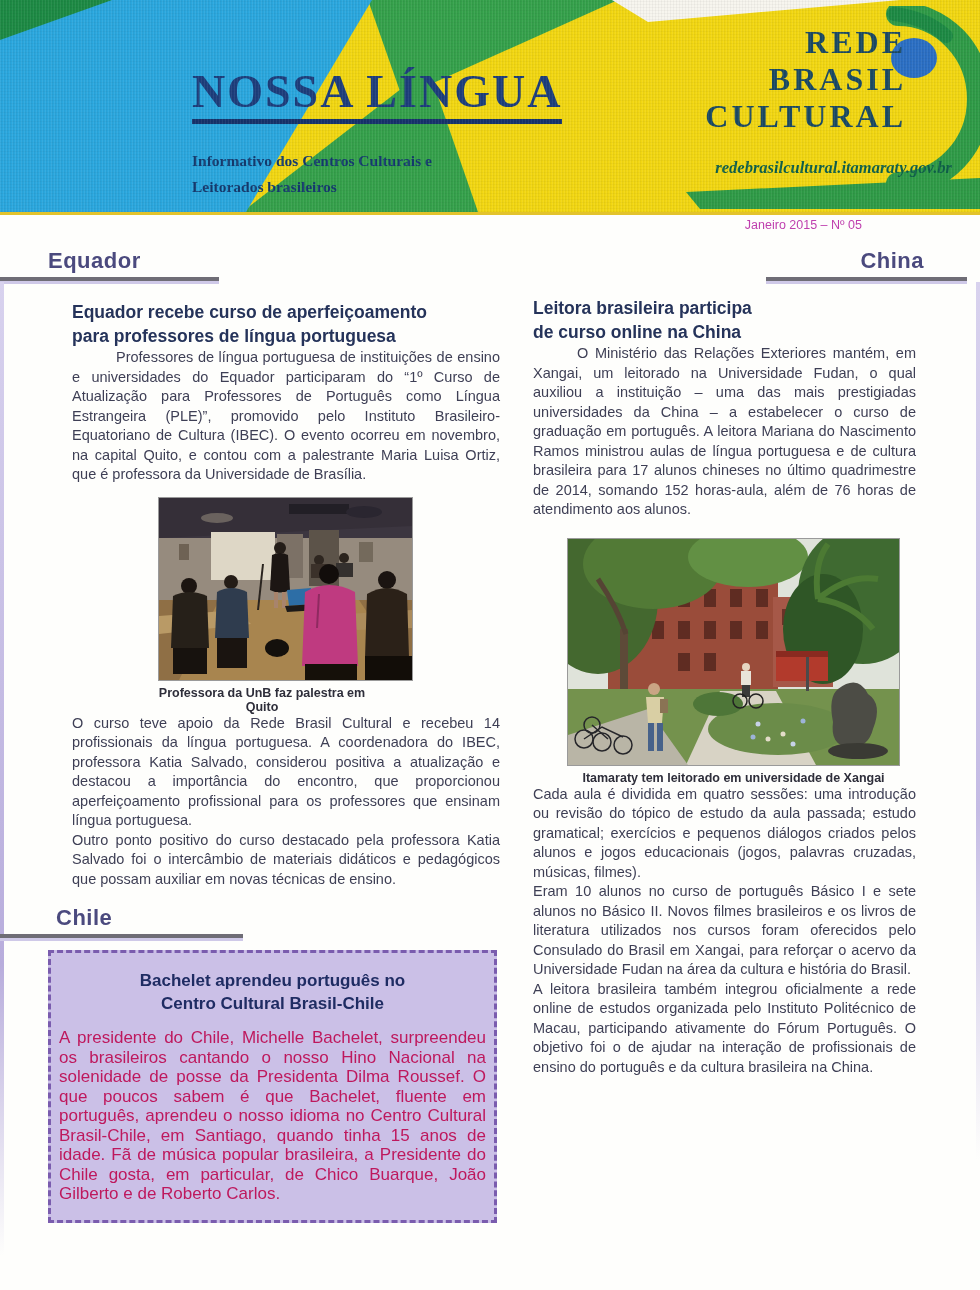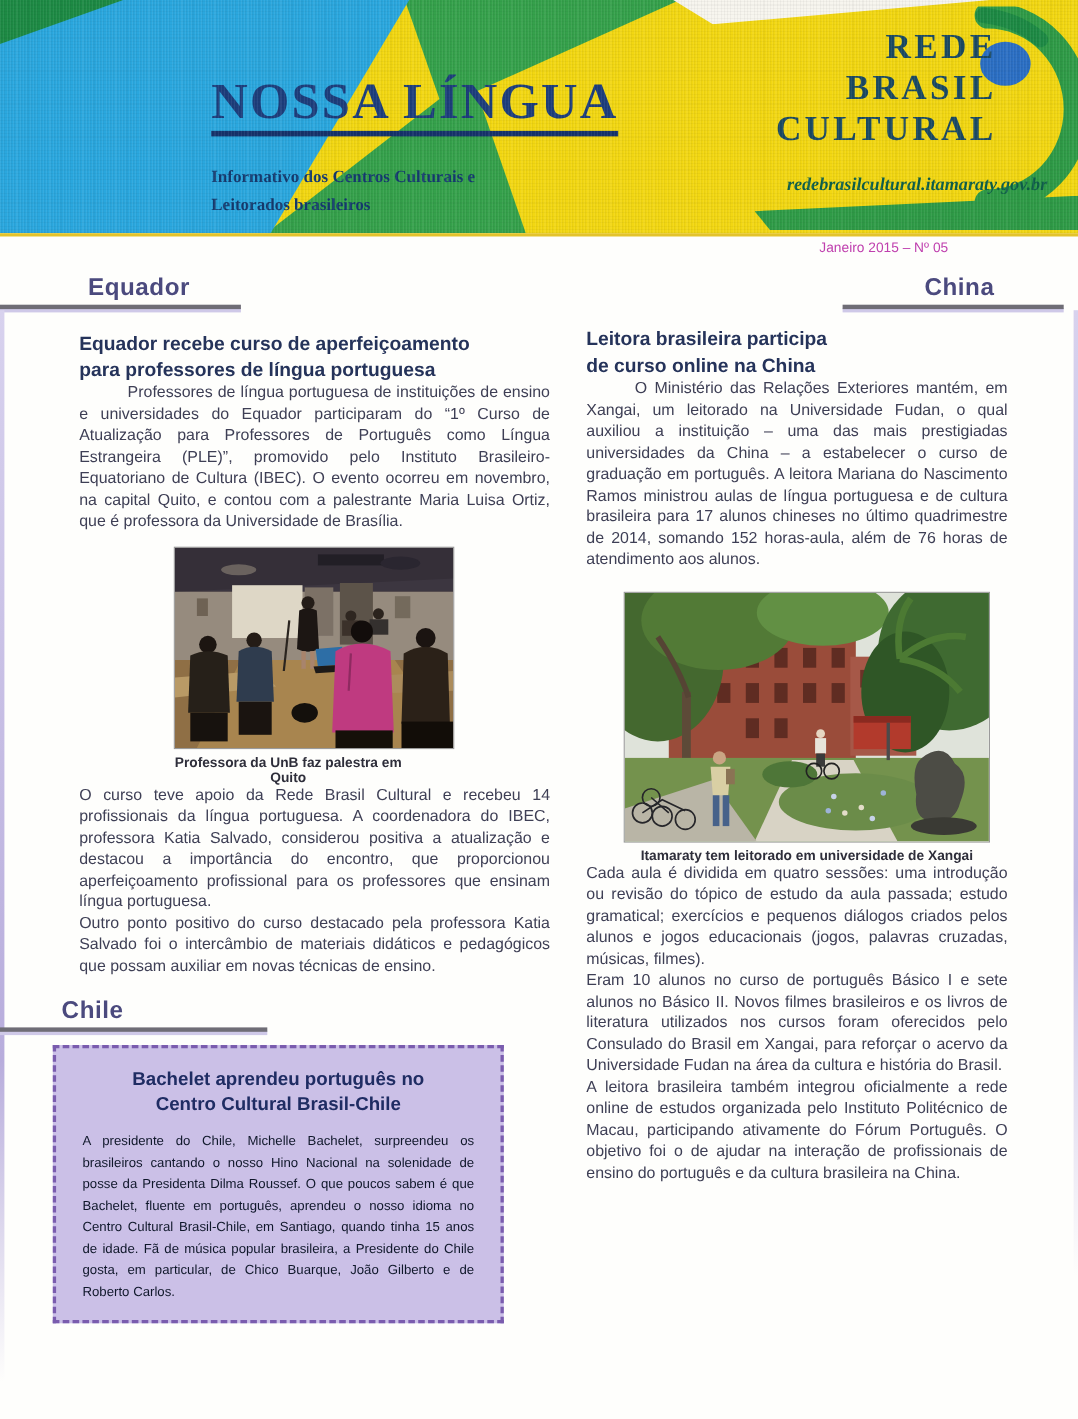--- a/index.html
+++ b/index.html
@@ -29,23 +29,23 @@
   .brand{position:absolute;right:74px;top:24px;text-align:right;font-family:"Liberation Serif",serif;
          font-weight:bold;font-size:32px;line-height:37px;color:#1b4a63;letter-spacing:3px;}
   .brand-url{position:absolute;right:28px;top:158px;font-family:"Liberation Serif",serif;
              font-style:italic;font-weight:bold;font-size:16.5px;color:#0e5f49;}
 
   .date-line{position:absolute;top:218px;right:118px;font-weight:normal;font-size:12.5px;color:#bf3fae;}
 
   
   .sec{position:absolute;font-weight:bold;font-size:22px;color:#4b4a7e;letter-spacing:.5px;}
   .sec-line{position:absolute;height:4px;background:#6f6d76;box-shadow:0 3px 0 #cfc9e8;}
-  #sec-equador{top:248px;left:80px;}
+  #sec-equador{top:248px;left:48px;}
   #line-equador{top:277px;left:0;width:219px;}
-  #sec-china{top:248px;right:76px;}
+  #sec-china{top:248px;right:56px;}
   #line-china{top:277px;left:766px;width:201px;}
 
   
   .edge-left{position:absolute;left:0;top:282px;width:4px;height:974px;
      background:linear-gradient(180deg,#d8d2ee,#b8addc 70%,rgba(184,173,220,0));}
   .edge-right{position:absolute;right:0;top:282px;width:4px;height:878px;
      background:linear-gradient(180deg,#d8d2ee,#c4bbe4 60%,rgba(196,187,228,0));}
 
   
   .col{position:absolute;}
@@ -59,24 +59,24 @@
 
   .photo-wrap{background:transparent;}
   .photo1{margin:12px 0 0 86px;width:208px;}
   .photo2{margin:18px 0 0 34px;width:333px;}
   .photo-wrap svg{display:block;border:1px solid #9a9a9a;}
   .caption{margin-top:5px;text-align:center;font-weight:bold;font-size:12.5px;color:#2e2e3a;}
 
   
   .chile-head{margin:16px 0 0 -16px;font-weight:bold;font-size:22px;color:#4b4a7e;letter-spacing:.5px;}
   .chile-line{margin-left:-72px;margin-top:3px;width:243px;height:4px;background:#6f6d76;box-shadow:0 3px 0 #cfc9e8;}
-  .chile-box{box-sizing:border-box;margin:12px 0 0 -24px;width:410px;
-     border:3px dashed #7a5cae;background:#cbc0e7;padding:12px 24px 16px;}
+  .chile-box{box-sizing:border-box;margin:12px 0 0 -24px;width:449px;
+     border:3px dashed #7a5cae;background:#cbc0e7;padding:12px 8px 16px;}
   .box-title{font-weight:bold;font-size:17px;line-height:23px;text-align:center;color:#1f2c63;margin-top:4px;}
-  .box-body{margin-top:13px;text-align:justify;font-size:12px;line-height:19.5px;color:#0f172a;}
+  .box-body{margin-top:13px;text-align:justify;font-size:17px;line-height:19.5px;color:#be185d;}
 </style>
 </head>
 <body>
 
 <div class="page">
 
   <div class="banner">
     <div class="layer l-yellow"></div>
     <div class="layer l-green-top"></div>
     <div class="layer l-green-bottom"></div>

